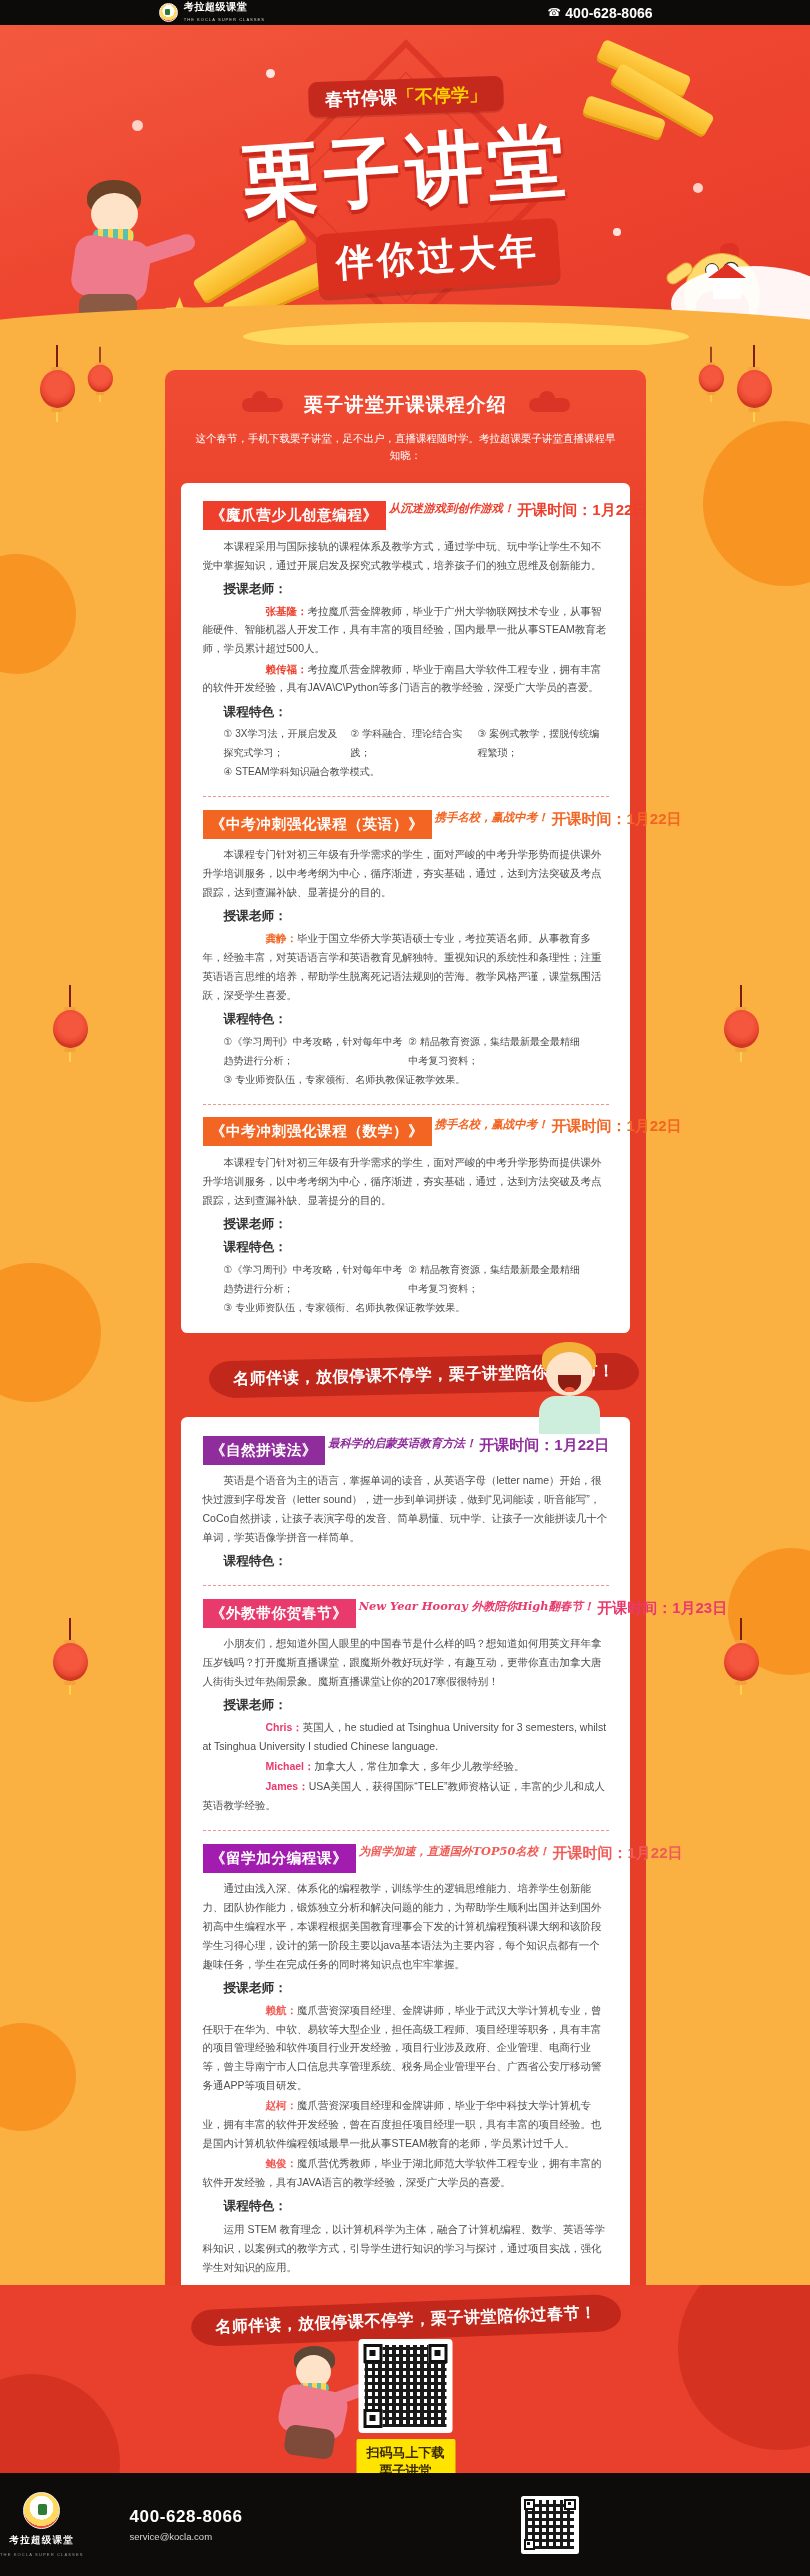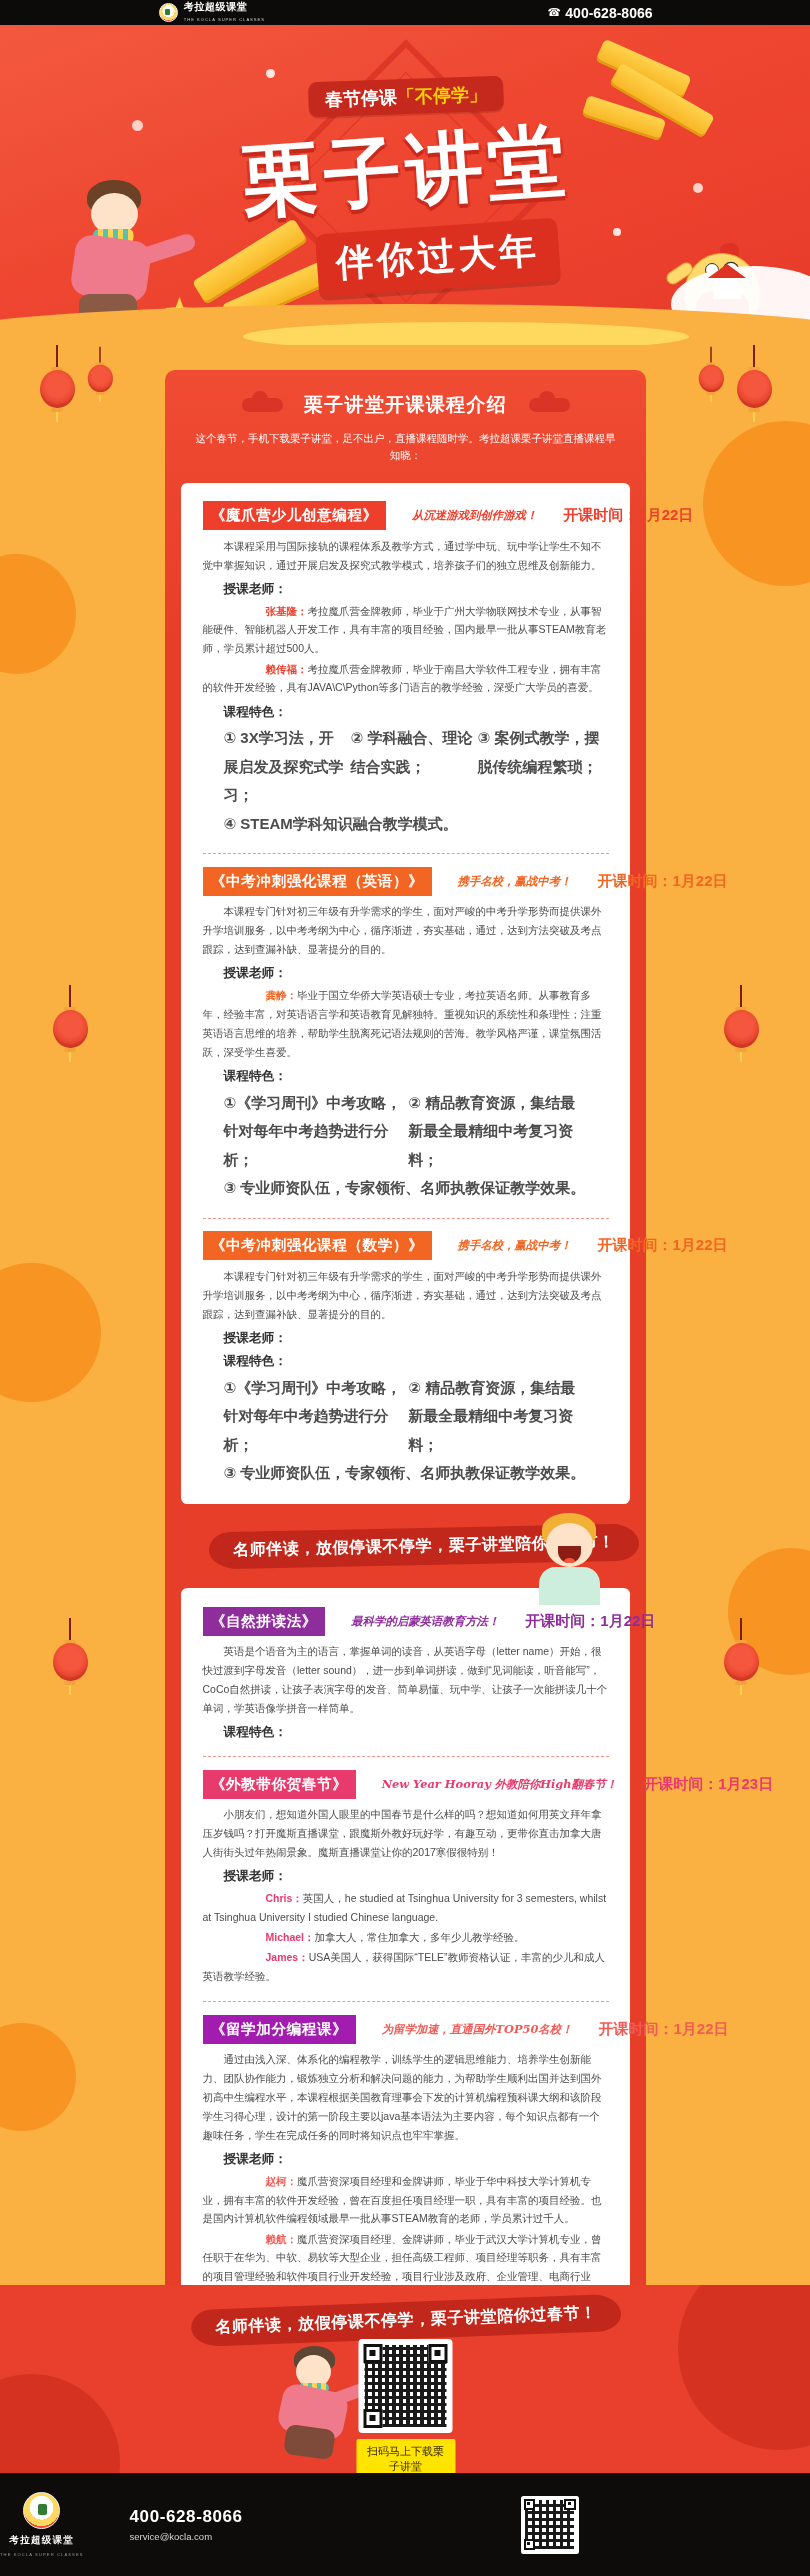--- a/index.html
+++ b/index.html
@@ -66,29 +66,29 @@
   .redcol { position: relative; width: 481px; margin: 0 auto; background: linear-gradient(#f04b33, #e73e29 266px); border-radius: 10px 10px 0 0; padding-bottom: 2.5px; z-index: 1; }
   .intro { padding: 21.5px 25px 3.8px; text-align: center; color: #fff; }
   .intro-title-row { display: flex; align-items: center; justify-content: center; gap: 21.5px; }
   .cloud { width: 41px; height: 14px; background: #d93425; border-radius: 9px; position: relative; }
   .cloud::before { content: ""; position: absolute; left: 10px; top: -6.3px; width: 16.5px; height: 16.5px; background: #d93425; border-radius: 50%; }
   .intro-title { font-size: 19px; font-weight: 900; letter-spacing: 1.3px; }
   .intro-desc { margin: 12.7px 5px 15px; font-size: 10.5px; line-height: 1.6; }
   
   .card { background: #fff; border-radius: 6.3px; margin: 0 16px; padding: 15px 21.5px 16.5px; position: relative; }
   .dashedline { border-top: 1.3px dashed #f2968b; margin: 15px 0 12.7px; }
-  .course-head { display: flex; align-items: center; gap: 26px; margin: 3.8px 0 6.3px; }
+  .course-head { display: flex; align-items: flex-start; gap: 3px; margin: 3.8px 0 6.3px; }
   .ribbon { color: #fff; font-weight: 800; font-size: 14.6px; padding: 5px 8.2px; letter-spacing: 0.6px; white-space: nowrap; }
   .tagline { font-family: "DejaVu Serif", serif; font-style: italic; font-weight: 700; font-size: 11.4px; white-space: nowrap; }
   .cdate { margin-left: auto; font-weight: 900; font-size: 15px; white-space: nowrap; }
   .cbody { font-size: 10.5px; color: #4c4c4c; line-height: 1.8; text-indent: 2em; margin: 5px 0; }
   .subhead { font-size: 12.7px; color: #333; font-weight: 800; margin: 6.3px 0 3.8px 21px; }
   .teacher { font-size: 10.5px; color: #4c4c4c; line-height: 1.8; text-indent: 2em; margin: 1.3px 0; }
   .tname { font-weight: 700; padding-left: 42px; }
-  .features { list-style: none; margin: 1.3px 0 0 21px; font-size: 15px; color: #4c4c4c; display: flex; flex-wrap: wrap; font-weight: bold; }
+  .features { list-style: none; margin: 1.3px 0 0 21px; font-size: 10px; color: #4c4c4c; display: flex; flex-wrap: wrap; }
   .features li { line-height: 1.9; padding-right: 5px; }
   .w33 { width: 33%; } .w50 { width: 48%; } .w100 { width: 100%; }
   
   .c1 .ribbon,.c9 .ribbon { background: #ee3f2c; } .c1 .accent,.c9 .accent { color: #ee3f2c; }
   .c2 .ribbon,.c3 .ribbon { background: #f26522; } .c2 .accent,.c3 .accent { color: #f26522; }
   .c4 .ribbon { background: #8e2d9b; } .c4 .accent { color: #8e2d9b; }
   .c5 .ribbon { background: #e83a6c; } .c5 .accent { color: #e83a6c; }
   .c6 .ribbon { background: #a21caf; } .c6 .accent { color: #f15b56; }
   .c7 .ribbon { background: #f57b20; } .c7 .accent { color: #f57b20; }
   
@@ -114,21 +114,21 @@
   
   .bottom-red { position: absolute; left: 0; top: 2285px; width: 811px; height: 188px; background: #e8402d; z-index: 2; overflow: hidden; }
   .bottom-red .blob { position: absolute; background: #d63222; border-radius: 50%; }
   .bottom-banner { position: absolute; left: 50%; top: 16.5px; transform: translateX(-50%) rotate(-1deg); }
   .qr-wrap { position: absolute; left: 50%; top: 54px; transform: translateX(-50%); width: 99px; text-align: center; }
   .qr { width: 94px; height: 94px; background: #fff; border-radius: 3.8px; margin: 0 auto; position: relative; padding: 6.3px; }
   .qr .pat { width: 100%; height: 100%; background: repeating-linear-gradient(90deg,#1a1a1a 0 3.2px,transparent 3.2px 7px), repeating-linear-gradient(0deg,#1a1a1a 0 3.2px,#fff 3.2px 7px); }
   .qr .fd { position: absolute; width: 19px; height: 19px; border: 3.8px solid #111; background: #fff; }
   .qr .fd::after { content:""; position:absolute; left:2.5px; top:2.5px; width:6.3px; height:6.3px; background:#111; }
   .qr .fd.tl { left: 5px; top: 5px; } .qr .fd.tr { right: 5px; top: 5px; } .qr .fd.bl { left: 5px; bottom: 5px; }
-  .qr-caption { display: inline-block; margin-top: 6.3px; background: #ffe400; color: #3a2a00; font-weight: 400; font-size: 11px; padding: 4.4px 7.6px; border-radius: 1.9px; }
+  .qr-caption { display: inline-block; margin-top: 6.3px; background: #ffe400; color: #3a2a00; font-weight: 700; font-size: 13px; padding: 4.4px 7.6px; border-radius: 1.9px; }
   
   .push-boy { position: absolute; left: 266px; top: 61px; width: 101px; height: 117px; }
   .push-boy .hair { position: absolute; left: 28px; top: 0; width: 41px; height: 25px; background: #5d4633; border-radius: 50% 50% 34% 34%; }
   .push-boy .face { position: absolute; left: 30px; top: 9px; width: 35px; height: 33px; background: #ffe3c8; border-radius: 50%; }
   .push-boy .scarf { position: absolute; left: 33px; top: 37px; width: 30px; height: 10px; background: repeating-linear-gradient(90deg,#57c2b2 0 4.4px,#ffd34d 4.4px 9px); border-radius: 5px; }
   .push-boy .torso { position: absolute; left: 14px; top: 42px; width: 66px; height: 48px; background: #ef7a8b; border-radius: 15px; transform: rotate(12deg); }
   .push-boy .arm { position: absolute; left: 62px; top: 41px; width: 46px; height: 12.7px; background: #ef7a8b; border-radius: 7.6px; transform: rotate(-20deg); }
   .push-boy .pants { position: absolute; left: 19px; top: 81px; width: 49px; height: 30px; background: #7e4a3a; border-radius: 9px; transform: rotate(8deg); }
   
   .site-footer { position: absolute; left: 0; top: 2473px; width: 811px; height: 103px; background: #0d0c0a; z-index: 3; display: flex; align-items: center; justify-content: center; gap: 46px; }
@@ -370,22 +370,22 @@
       </section>
       <div class="dashedline"></div>
       <section class="course c6">
         <div class="course-head">
           <div class="ribbon">《留学加分编程课》</div>
           <div class="tagline accent">为留学加速，直通国外TOP50名校！</div>
           <div class="cdate accent">开课时间：1月22日</div>
         </div>
         <p class="cbody">通过由浅入深、体系化的编程教学，训练学生的逻辑思维能力、培养学生创新能力、团队协作能力，锻炼独立分析和解决问题的能力，为帮助学生顺利出国并达到国外初高中生编程水平，本课程根据美国教育理事会下发的计算机编程预科课大纲和该阶段学生习得心理，设计的第一阶段主要以java基本语法为主要内容，每个知识点都有一个趣味任务，学生在完成任务的同时将知识点也牢牢掌握。</p>
         <h4 class="subhead">授课老师：</h4>
+        <p class="teacher"><span class="tname accent">赖航：</span><span>魔爪营资深项目经理、金牌讲师，毕业于武汉大学计算机专业，曾任职于在华为、中软、易软等大型企业，担任高级工程师、项目经理等职务，具有丰富的项目管理经验和软件项目行业开发经验，项目行业涉及政府、企业管理、电商行业等，曾主导南宁市人口信息共享管理系统、税务局企业管理平台、广西省公安厅移动警务通APP等项目研发。</span></p>
         <p class="teacher"><span class="tname accent">赵柯：</span><span>魔爪营资深项目经理和金牌讲师，毕业于华中科技大学计算机专业，拥有丰富的软件开发经验，曾在百度担任项目经理一职，具有丰富的项目经验。也是国内计算机软件编程领域最早一批从事STEAM教育的老师，学员累计过千人。</span></p>
-        <p class="teacher"><span class="tname accent">赖航：</span><span>魔爪营资深项目经理、金牌讲师，毕业于武汉大学计算机专业，曾任职于在华为、中软、易软等大型企业，担任高级工程师、项目经理等职务，具有丰富的项目管理经验和软件项目行业开发经验，项目行业涉及政府、企业管理、电商行业等，曾主导南宁市人口信息共享管理系统、税务局企业管理平台、广西省公安厅移动警务通APP等项目研发。</span></p>
         <p class="teacher"><span class="tname accent">鲍俊：</span><span>魔爪营优秀教师，毕业于湖北师范大学软件工程专业，拥有丰富的软件开发经验，具有JAVA语言的教学经验，深受广大学员的喜爱。</span></p>
         <h4 class="subhead">课程特色：</h4>
         <p class="cbody">运用 STEM 教育理念，以计算机科学为主体，融合了计算机编程、数学、英语等学科知识，以案例式的教学方式，引导学生进行知识的学习与探讨，通过项目实战，强化学生对知识的应用。</p>
       </section>
     </div>
 
     <div class="strip strip2">
       <div class="girls">
         <div class="g" style="left:9px;top:19px"></div>
         <div class="g" style="left:46px;top:14px"></div>

